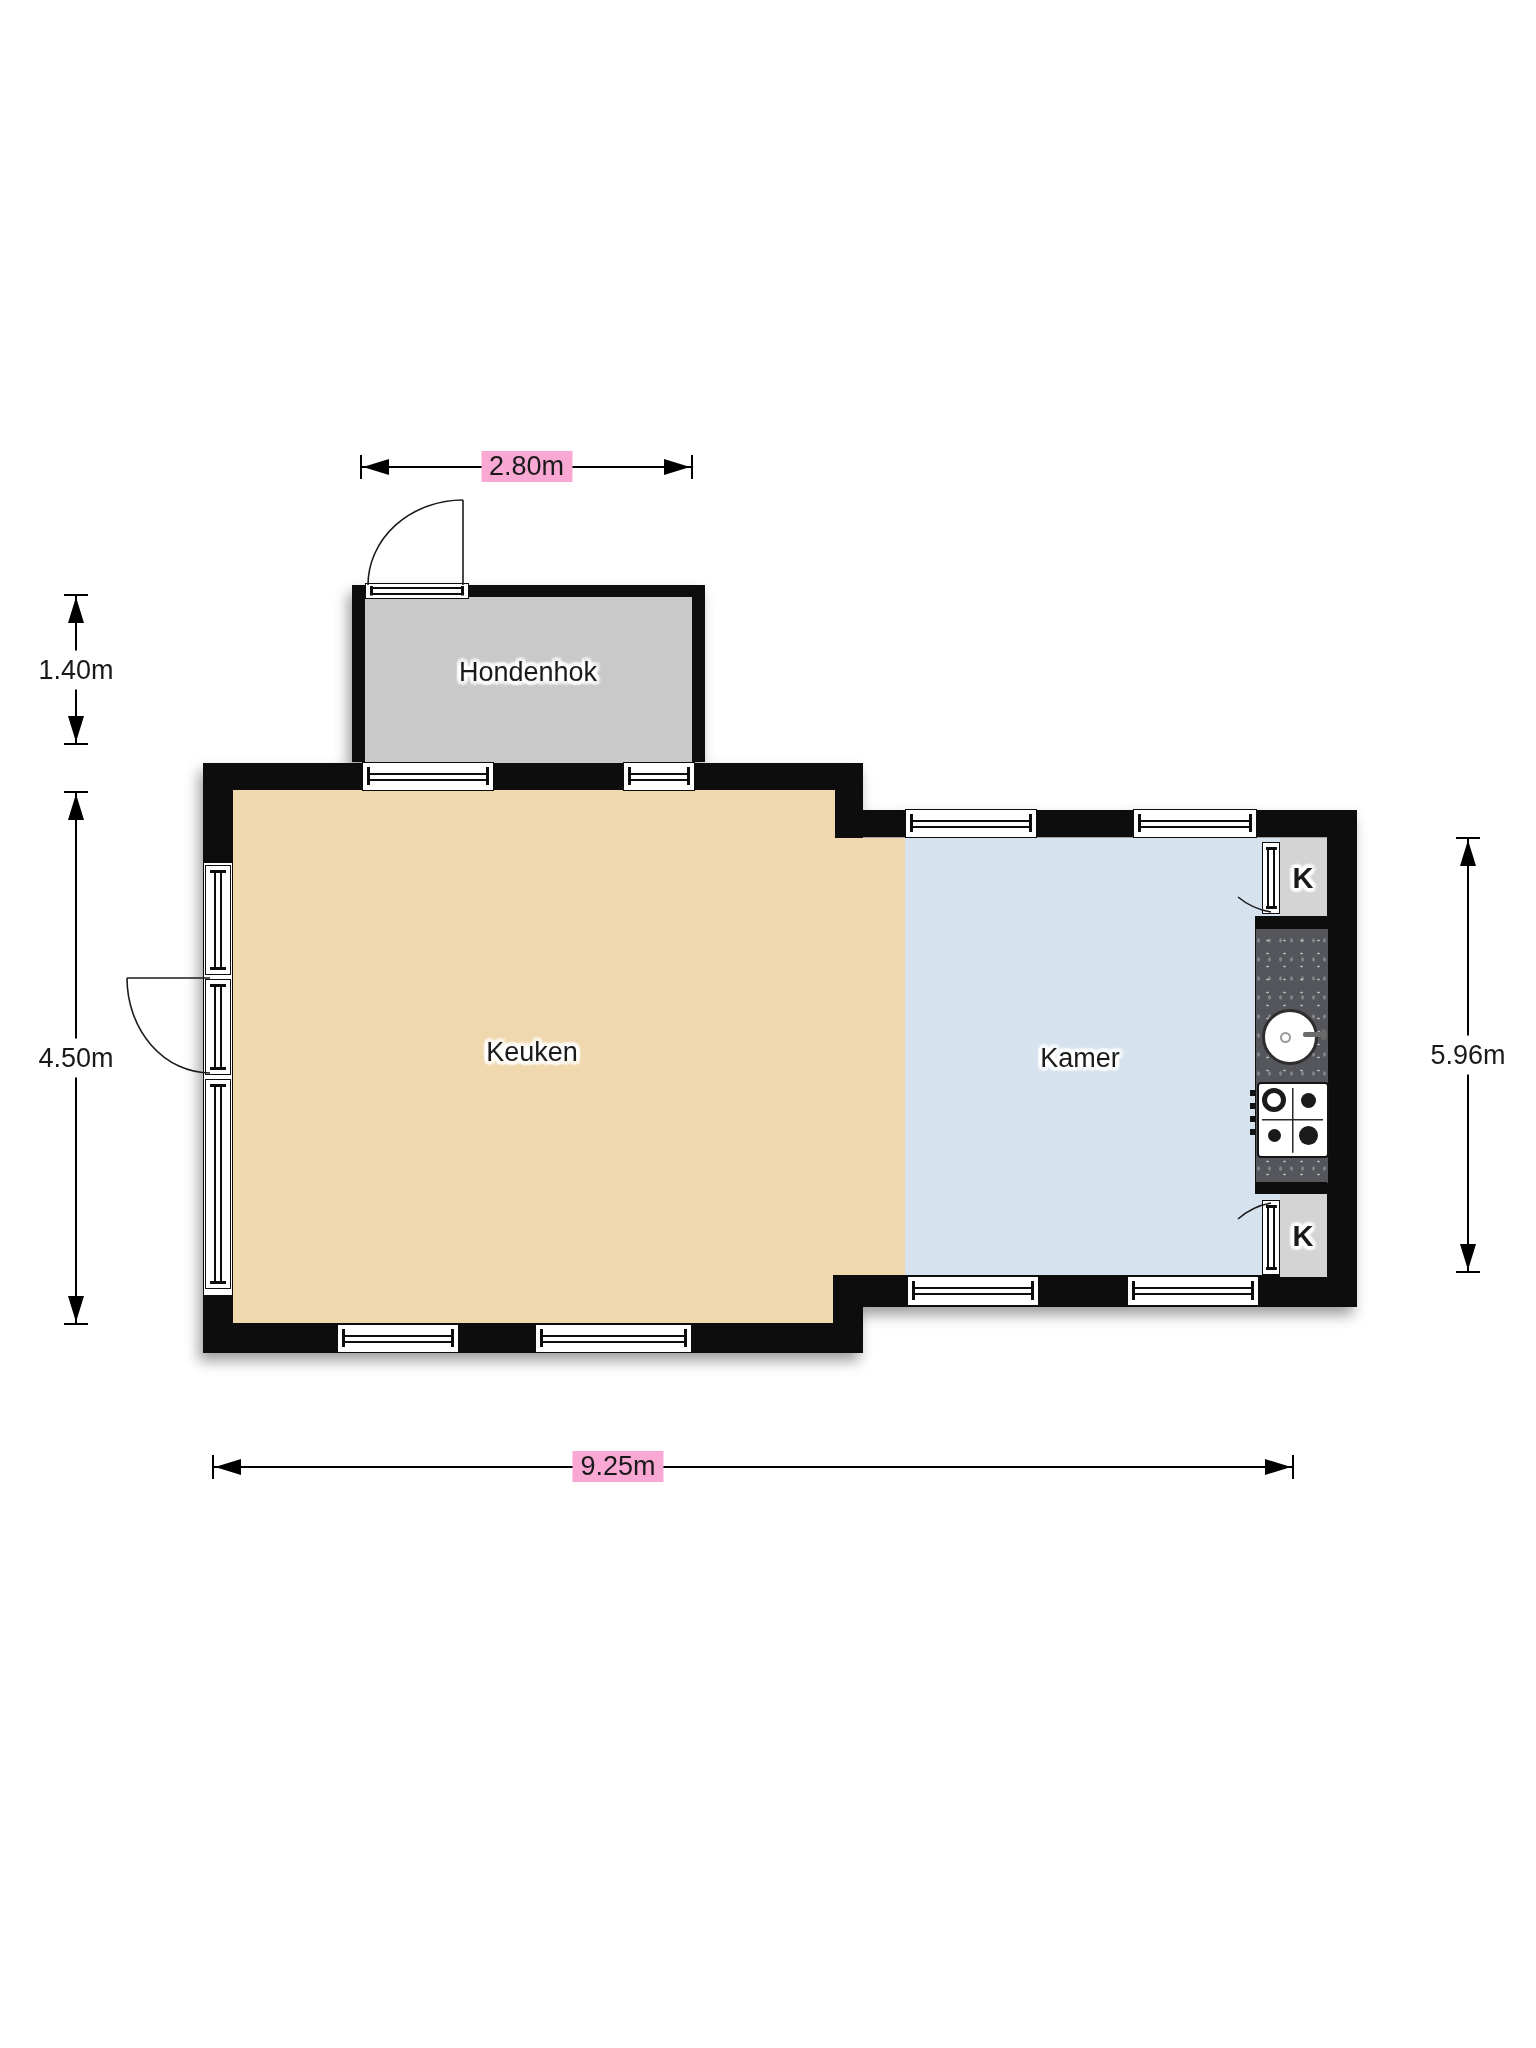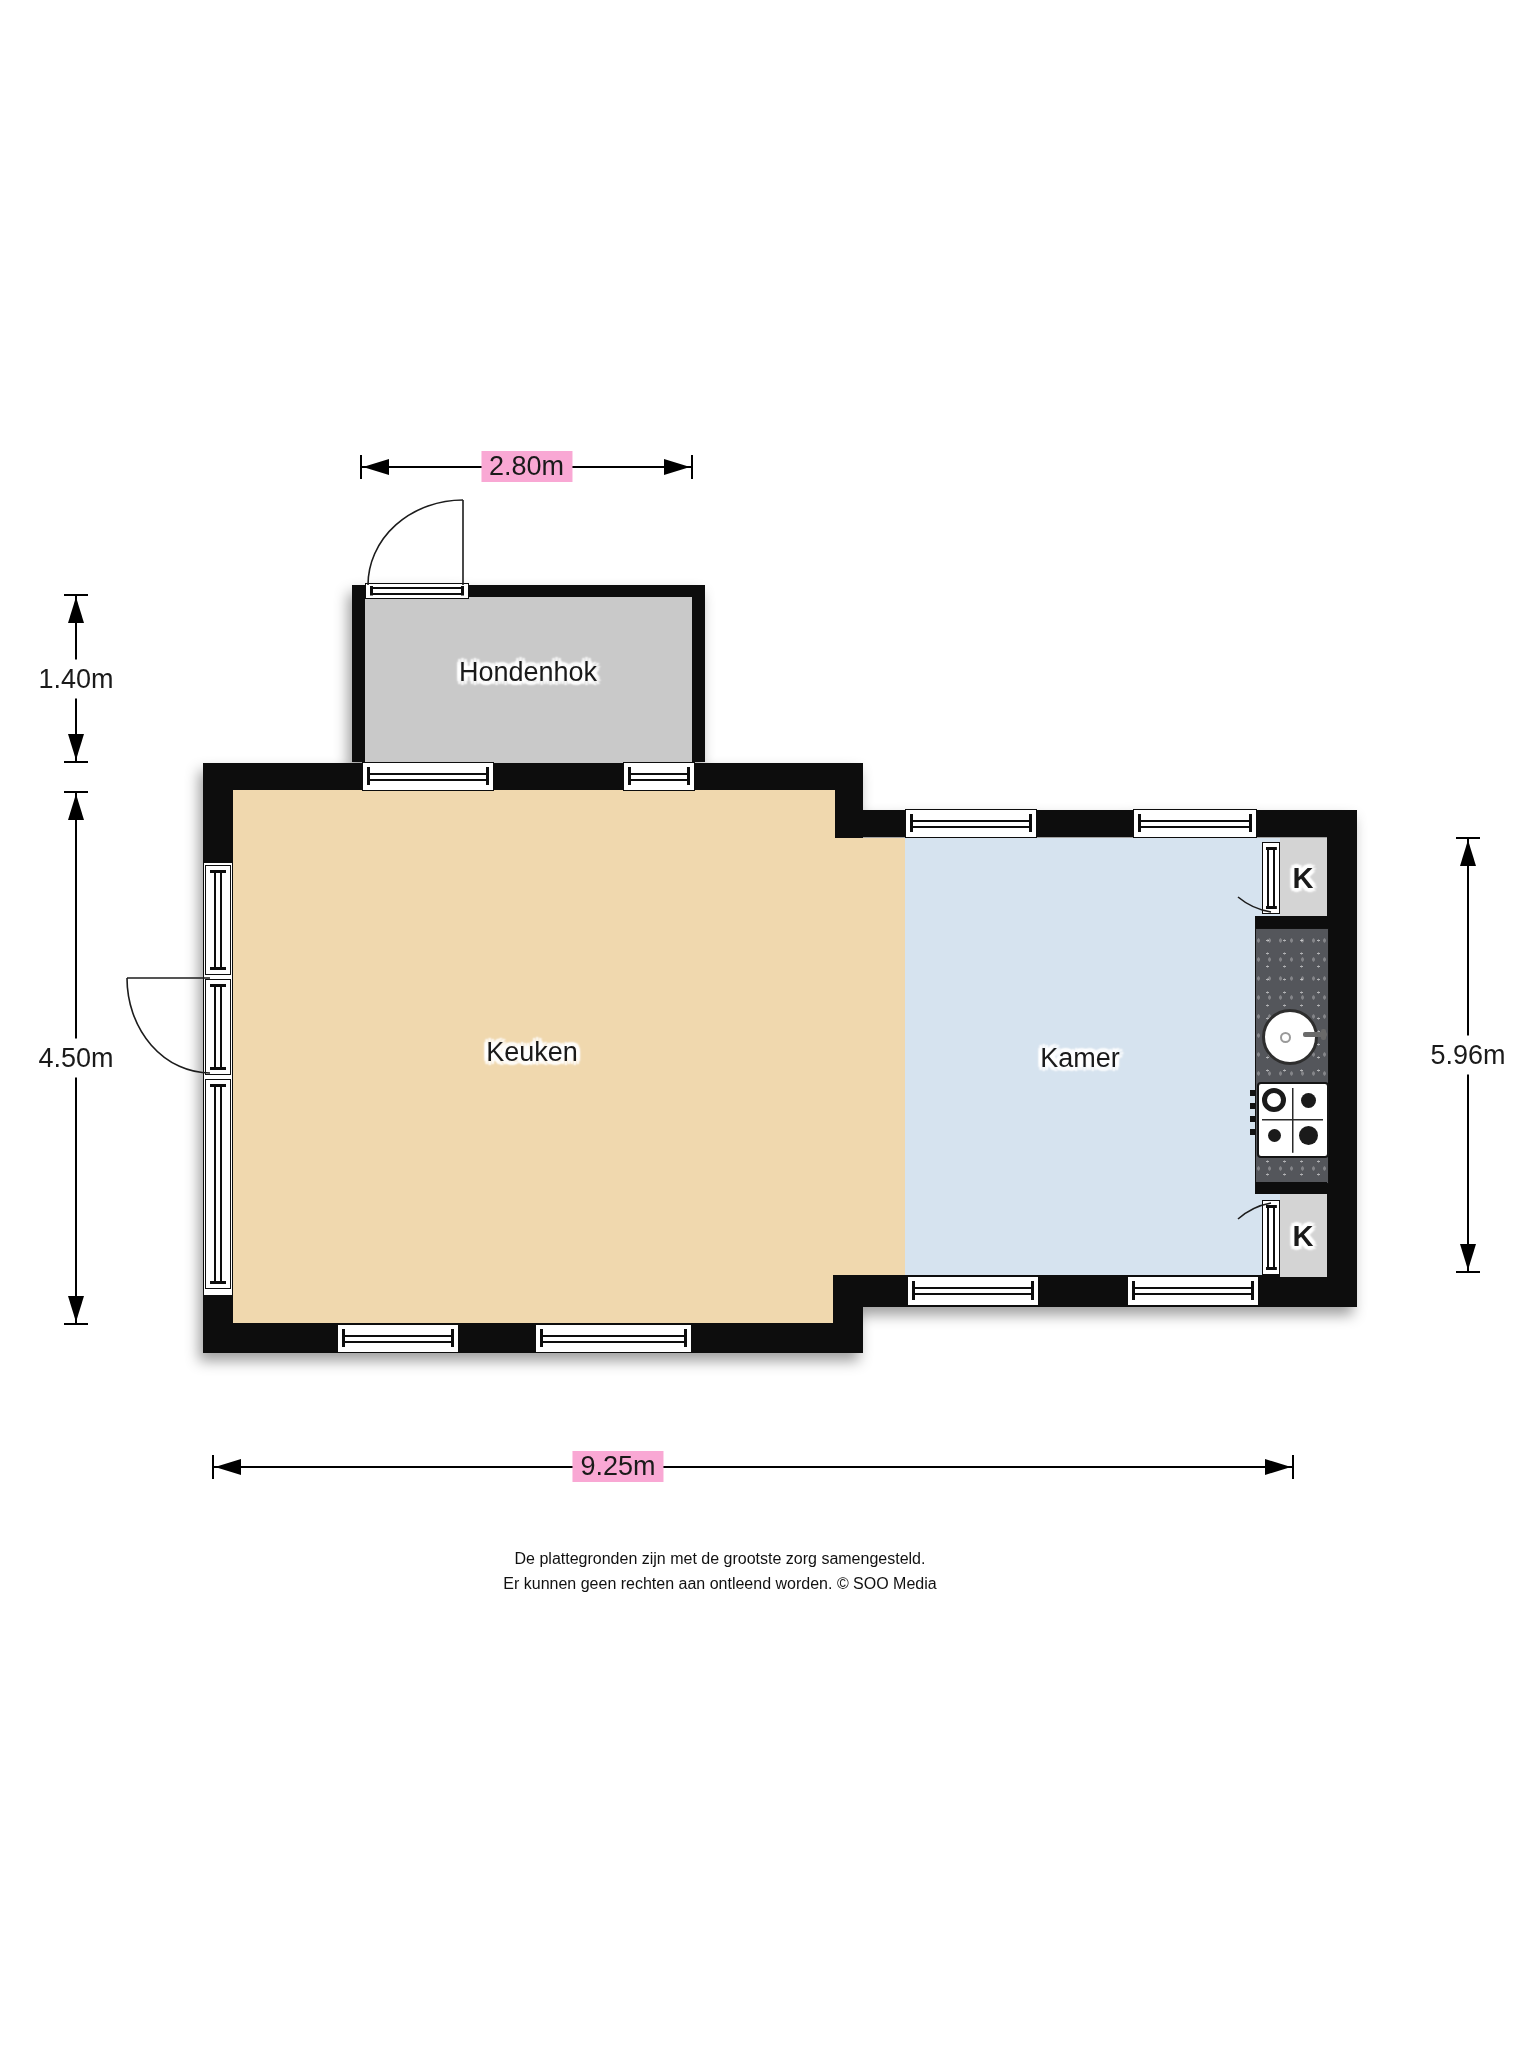--- a/index.html
+++ b/index.html
@@ -149,21 +149,21 @@
 
   <div class="dimh" style="left:361px;top:455px;width:331px;">
     <div class="dline"></div>
     <div class="tick tl"></div>
     <div class="tick tr"></div>
     <div class="arr al"></div>
     <div class="arr ar"></div>
     <span class="dlabel">2.80m</span>
   </div>
 
-  <div class="dimv" style="left:64px;top:595px;height:167px;">
+  <div class="dimv" style="left:64px;top:595px;height:149px;">
     <div class="dline"></div>
     <div class="tick tt"></div>
     <div class="tick tb"></div>
     <div class="arr au"></div>
     <div class="arr ad"></div>
     <span class="dlabel">1.40m</span>
   </div>
 
   <div class="dimv" style="left:64px;top:792px;height:532px;">
     <div class="dline"></div>
@@ -185,18 +185,14 @@
 
   <div class="dimh" style="left:213px;top:1455px;width:1080px;">
     <div class="dline"></div>
     <div class="tick tl"></div>
     <div class="tick tr"></div>
     <div class="arr al"></div>
     <div class="arr ar"></div>
     <span class="dlabel" style="left:405px;">9.25m</span>
   </div>
 
-  <div class="footer">
-    <div>De plattegronden zijn met de grootste zorg samengesteld.</div>
-    <div>Er kunnen geen rechten aan ontleend worden. © SOO Media</div>
-  </div>
 
 </div>
 
 </body></html>

